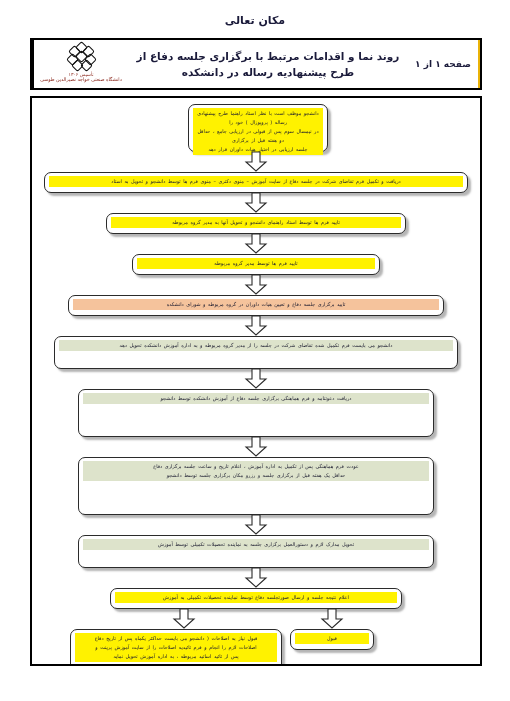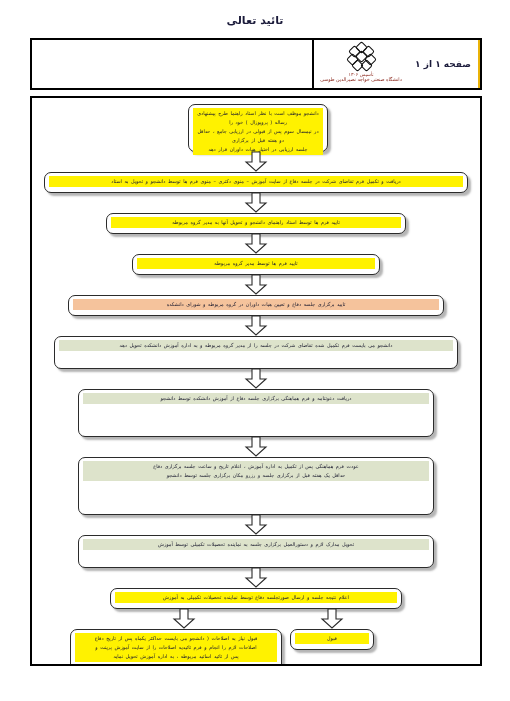--- a/index.html
+++ b/index.html
@@ -172,26 +172,27 @@
   .arrow {
     position: absolute;
   }
   .arrow svg { display: block; overflow: visible; }
 </style>
 </head>
 <body>
 
 <div id="page">
 
-  <div id="bismillah">تائید تعالی</div>
+  <div id="bismillah">مکان تعالی</div>
 
   <div id="header-table">
 
     <div class="hdr-cell" id="hdr-page-cell">صفحه ۱ از ۱</div>
 
+    <div class="hdr-cell" id="hdr-title-cell">روند نما و اقدامات مرتبط با برگزاری جلسه دفاع از طرح پیشنهادیه رساله در دانشکده</div>
 
     <div class="hdr-cell" id="hdr-logo-cell">
       <div class="logo-mark">
         <i class="lm0"></i>
           <i class="lm1"></i>
           <i class="lm2"></i>
           <i class="lm3"></i>
         <i class="lm4"></i>
           <i class="lm5"></i>
           <i class="lm6"></i>

